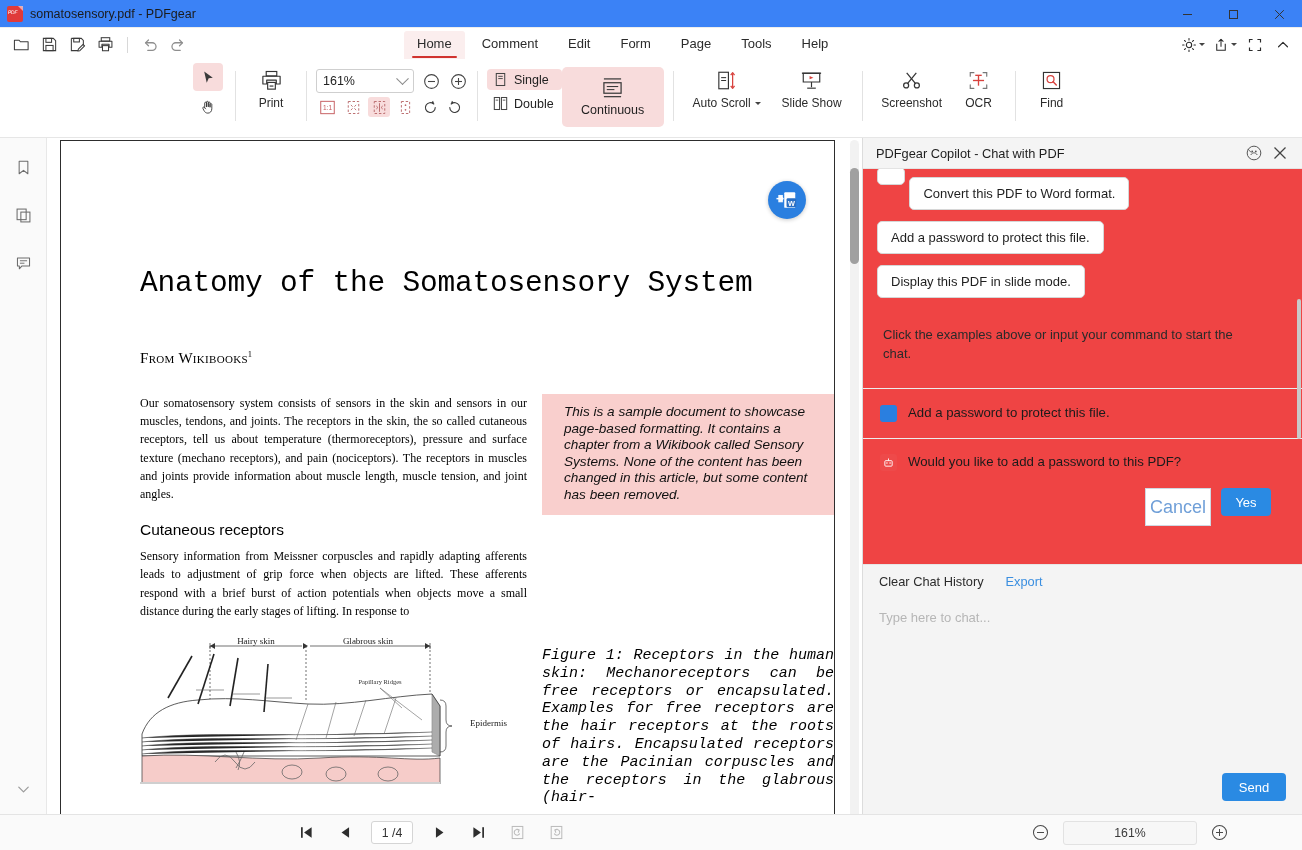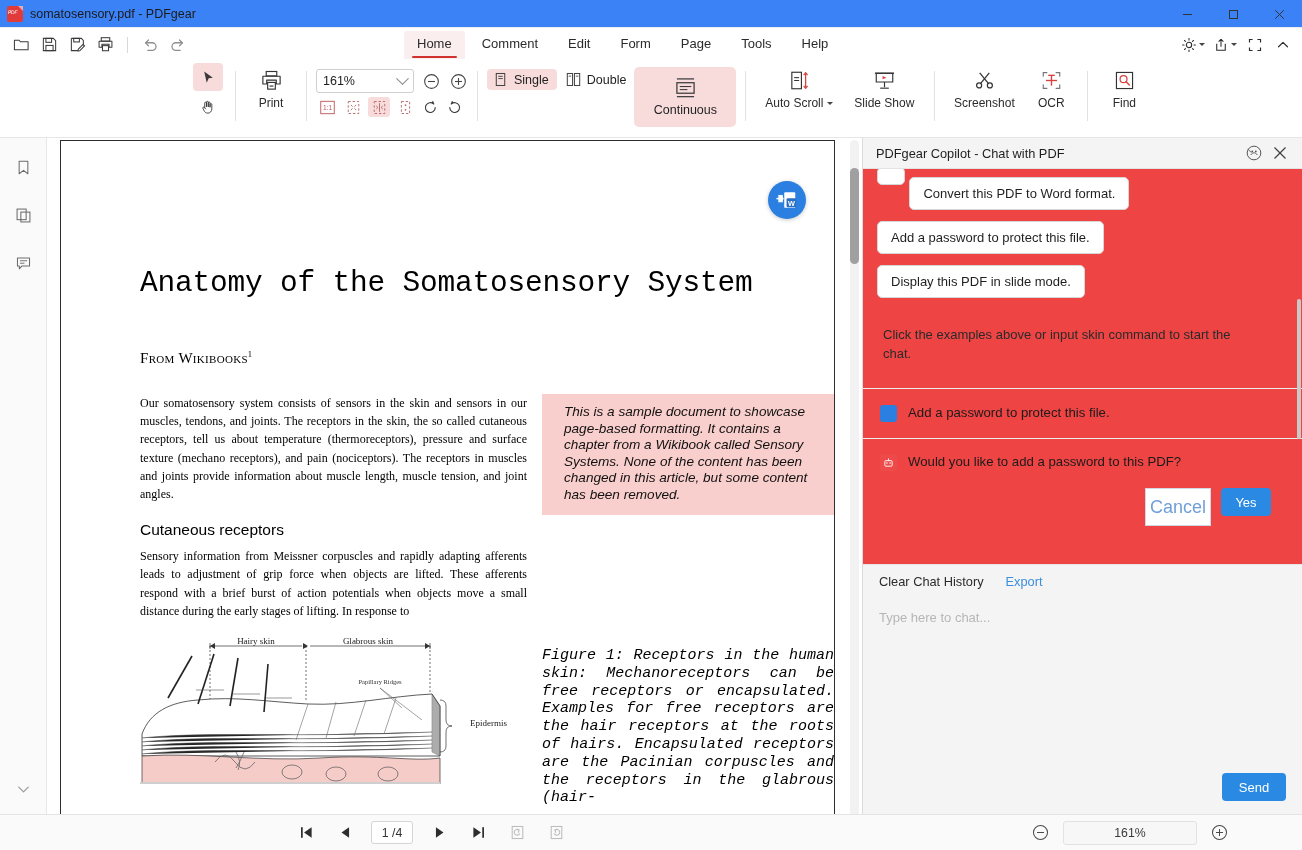--- a/index.html
+++ b/index.html
@@ -104,21 +104,21 @@
     width: 98px; height: 24px; border: 1px solid #cfcfcf; border-radius: 3px;
     background: #fff; display: flex; align-items: center; padding: 0 6px;
     font-size: 12.5px; color: #222; justify-content: space-between;
   }
   .chev-dn { width: 9px; height: 9px; border-right: 1.4px solid #8b8b8b; border-bottom: 1.4px solid #8b8b8b; transform: rotate(45deg) translate(-2px,-2px); }
   .circ-btn { width: 20px; height: 20px; display: flex; align-items: center; justify-content: center; color: #444; border-radius: 50%; }
   .zoomrow2 { display: flex; align-items: center; gap: 4px; }
   .mini-sq { width: 22px; height: 20px; display: flex; align-items: center; justify-content: center; border-radius: 3px; }
   .mini-sq.sel { background: #f8dcdc; }
 
-  .viewcol { display: flex; flex-direction: row; gap: 3px; padding-top: 6px; }
+  .viewcol { display: flex; flex-direction: column; gap: 3px; padding-top: 6px; }
   .viewbtn {
     display: flex; align-items: center; gap: 6px; padding: 3px 8px 3px 6px;
     border-radius: 4px; font-size: 12.5px; color: #222;
   }
   .viewbtn.sel { background: #f8dcdc; }
   .contbtn {
     width: 102px; height: 60px; border-radius: 5px; background: #f8dcdc;
     display: flex; flex-direction: column; align-items: center; justify-content: center; gap: 5px;
     margin-top: 4px; font-size: 12.5px; color: #1f1f1f;
   }
@@ -756,21 +756,21 @@
 
       <div class="chat-scroll">
         <div class="sugg-area">
           <div class="sugg clipped"></div>
           <div class="sugg">Convert this PDF to Word format.</div>
           <br>
           <div class="sugg">Add a password to protect this file.</div>
           <br>
           <div class="sugg">Display this PDF in slide mode.</div>
         </div>
-        <div class="hint">Click the examples above or input skin command to start the chat.</div>
+        <div class="hint">Click the examples above or input your command to start the chat.</div>
 
         <div class="divider" style="margin-top:25px"></div>
 
         <div class="msg-row">
           <div class="av-user"></div>
           <div class="msg-text">Add a password to protect this file.</div>
         </div>
 
         <div class="divider"></div>
 

